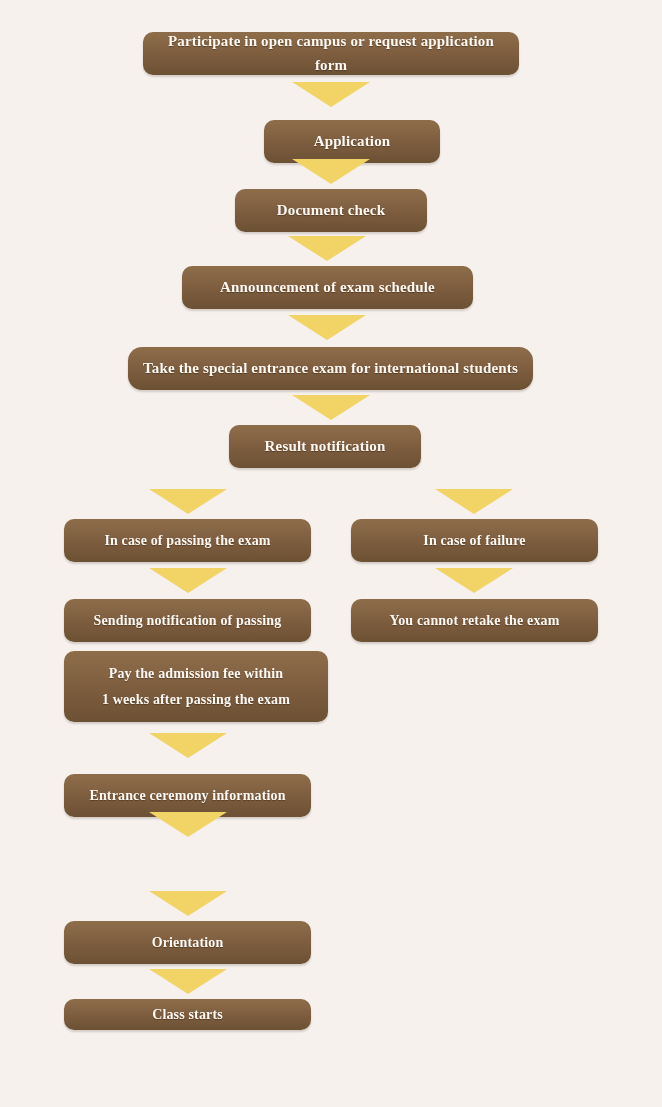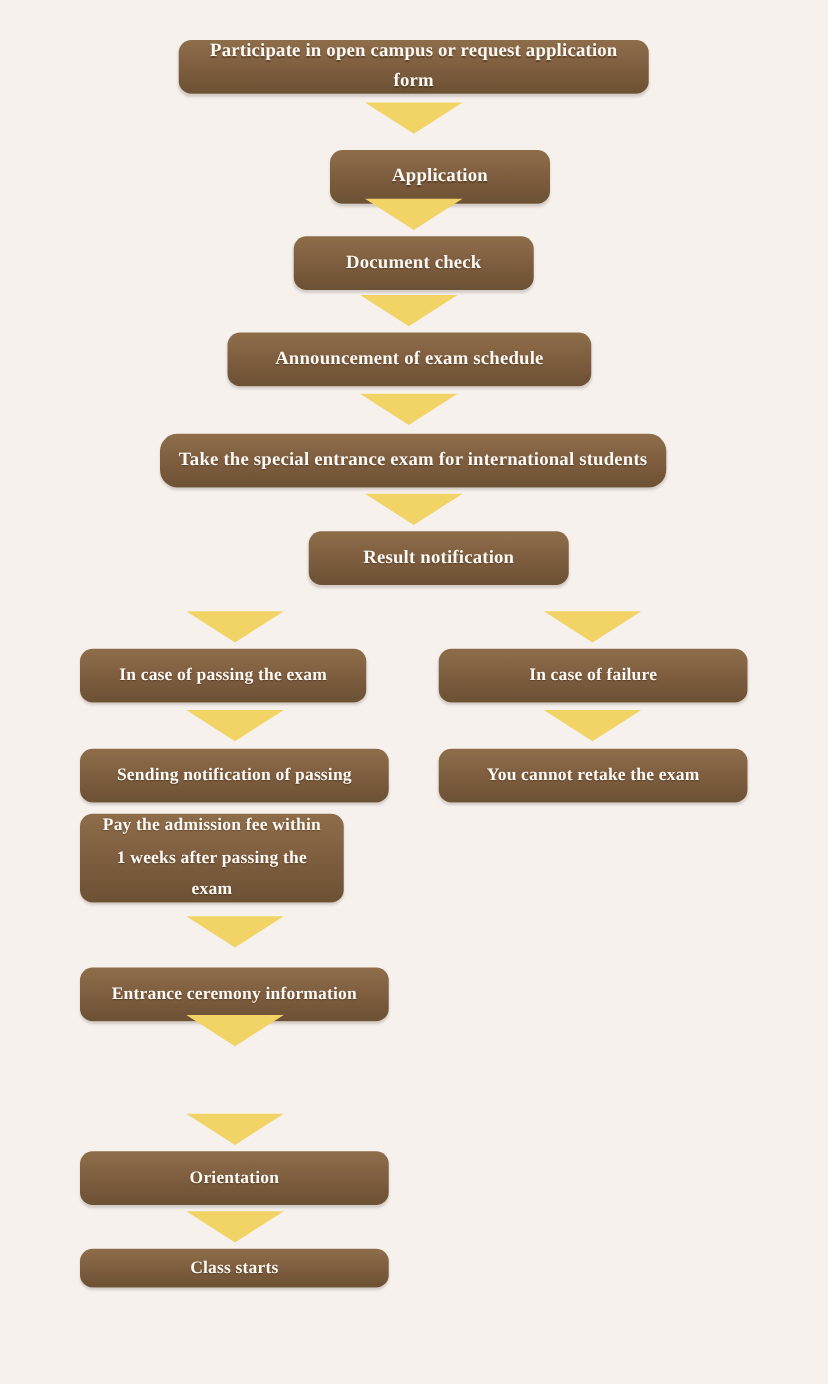--- a/index.html
+++ b/index.html
@@ -84,39 +84,39 @@
   </div>
 
   <div class="arrow" style="left:288px; top:315px;"></div>
 
   <div class="node" style="left:128px; top:347px; width:405px; height:43px; font-size:15px;border-radius:14px;">
     <span class="label">Take the special entrance exam for international students</span>
   </div>
 
   <div class="arrow" style="left:292px; top:395px;"></div>
 
-  <div class="node" style="left:247px; top:425px; width:208px; height:43px; font-size:15px;">
+  <div class="node" style="left:229px; top:425px; width:192px; height:43px; font-size:15px;">
     <span class="label">Result notification</span>
   </div>
 
   <div class="arrow" style="left:149px; top:489px;"></div>
 
   <div class="arrow" style="left:435px; top:489px;"></div>
 
-  <div class="node" style="left:64px; top:519px; width:229px; height:43px; font-size:14px;">
+  <div class="node" style="left:64px; top:519px; width:247px; height:43px; font-size:14px;">
     <span class="label">In case of passing the exam</span>
   </div>
 
   <div class="arrow" style="left:149px; top:568px;"></div>
 
   <div class="node" style="left:64px; top:599px; width:247px; height:43px; font-size:14px;">
     <span class="label">Sending notification of passing</span>
   </div>
 
-  <div class="node two-line" style="left:64px; top:651px; width:211px; height:71px; font-size:14px; flex-direction:column;">
+  <div class="node two-line" style="left:64px; top:651px; width:264px; height:71px; font-size:14px; flex-direction:column;">
     <span class="label">Pay the admission fee within</span>
     <span class="label">1 weeks after passing the exam</span>
   </div>
 
   <div class="arrow" style="left:149px; top:733px;"></div>
 
   <div class="node" style="left:64px; top:763px; width:247px; height:43px; font-size:14px;margin-top:11px;">
     <span class="label">Entrance ceremony information</span>
   </div>
 

